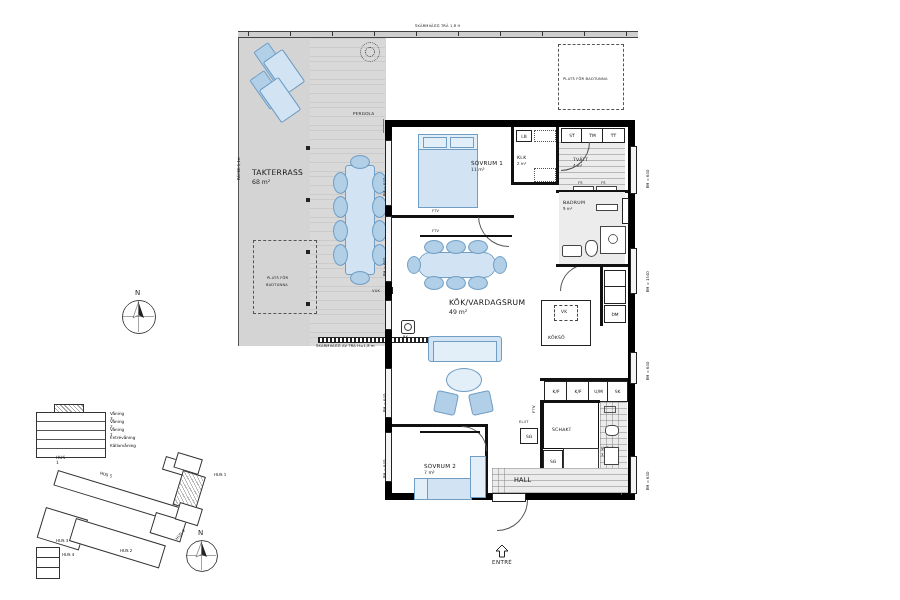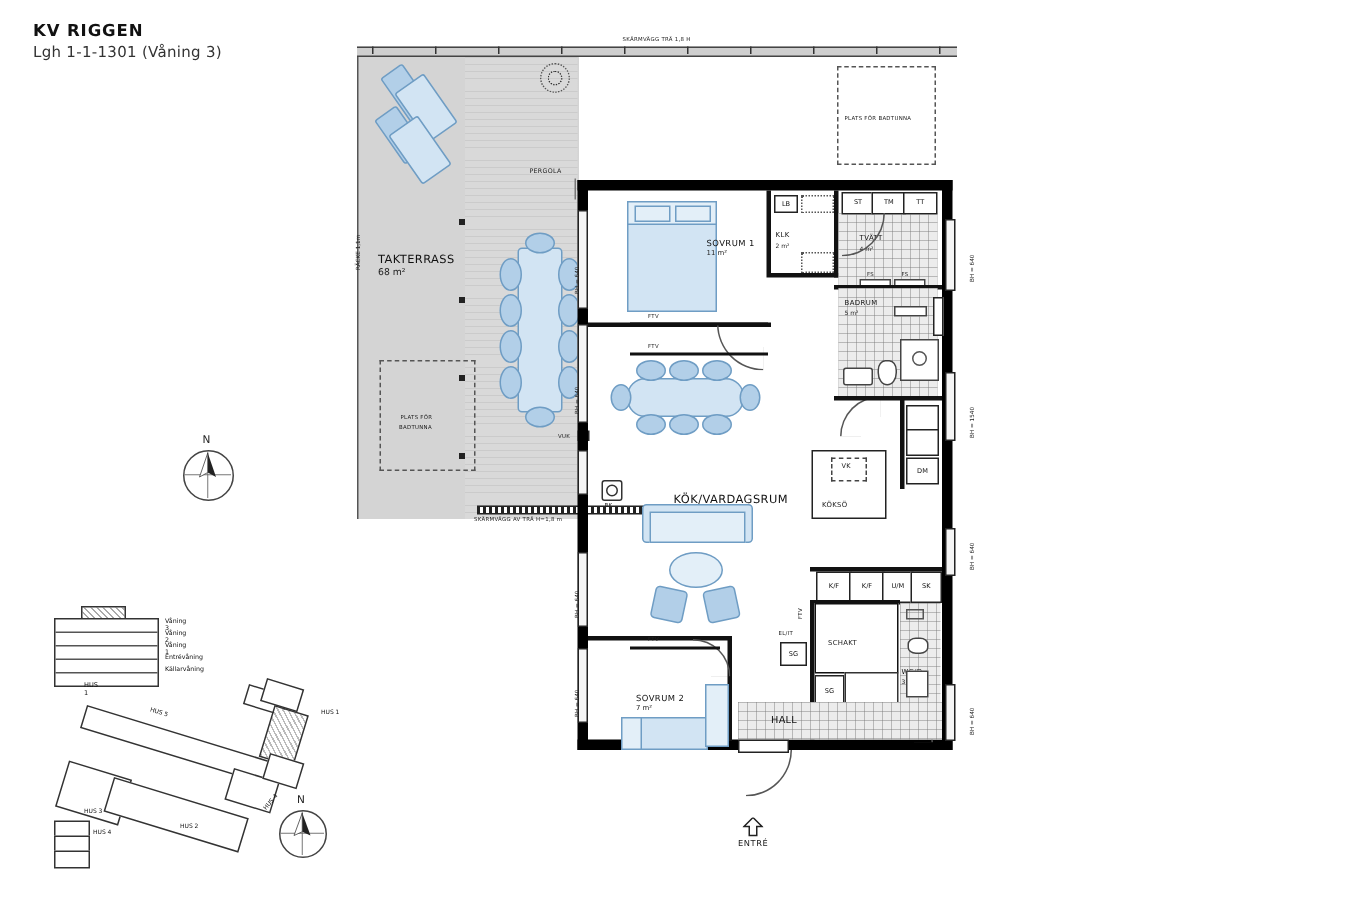--- a/index.html
+++ b/index.html
@@ -79,24 +79,20 @@
   
   #site{left:28px;top:452px;width:230px;height:130px;}
   .bld{position:absolute;border:.8px solid #333;background:#fff;}
   .sitelbl{position:absolute;font-size:4px;color:#111;white-space:nowrap;}
 </style>
 </head>
 <body>
 
 <div id="stage">
 
-  <div class="abs" id="titleblock">
-    <div class="t1">KV RIGGEN</div>
-    <div class="t2">Lgh 1-1-1301 (Våning 3)</div>
-  </div>
 
   <div class="abs" id="terrace"></div>
   <div class="abs" id="terracedeck"></div>
   <div class="abs" id="terr-top-rail"></div>
 
   <div class="railtick" style="left:248px"></div>
   <div class="railtick" style="left:290px"></div>
   <div class="railtick" style="left:332px"></div>
   <div class="railtick" style="left:374px"></div>
   <div class="railtick" style="left:416px"></div>
@@ -283,21 +279,21 @@
     <div class="nm">SOVRUM 2</div>
     <div class="ar">7 m²</div>
   </div>
   <div class="furn light" style="left:414px;top:478px;width:56px;height:20px"></div>
   <div class="furn pale" style="left:414px;top:478px;width:12px;height:20px"></div>
   <div class="furn pale" style="left:470px;top:456px;width:14px;height:40px"></div>
   <div class="doorswing" style="left:462px;top:426px;width:24px;height:24px;border-radius:0 100% 0 0;border-bottom:none;border-left:none;border-top:1px solid #555;border-right:1px solid #555"></div>
   <div class="lbl micro" style="left:432px;top:424px">FTV</div>
   <div class="abs" style="left:420px;top:431px;width:60px;height:1.5px;background:#111"></div>
 
-  <div class="room" style="left:449px;top:328px">
+  <div class="room" style="left:449px;top:298px">
     <div class="nm">KÖK/VARDAGSRUM</div>
     <div class="ar">49 m²</div>
   </div>
 
   <div class="furn light" style="left:418px;top:252px;width:76px;height:24px;border-radius:12px"></div>
   <div class="furn round" style="left:424px;top:240px;width:18px;height:12px"></div>
   <div class="furn round" style="left:446px;top:240px;width:18px;height:12px"></div>
   <div class="furn round" style="left:468px;top:240px;width:18px;height:12px"></div>
   <div class="furn round" style="left:424px;top:276px;width:18px;height:12px"></div>
   <div class="furn round" style="left:446px;top:276px;width:18px;height:12px"></div>

